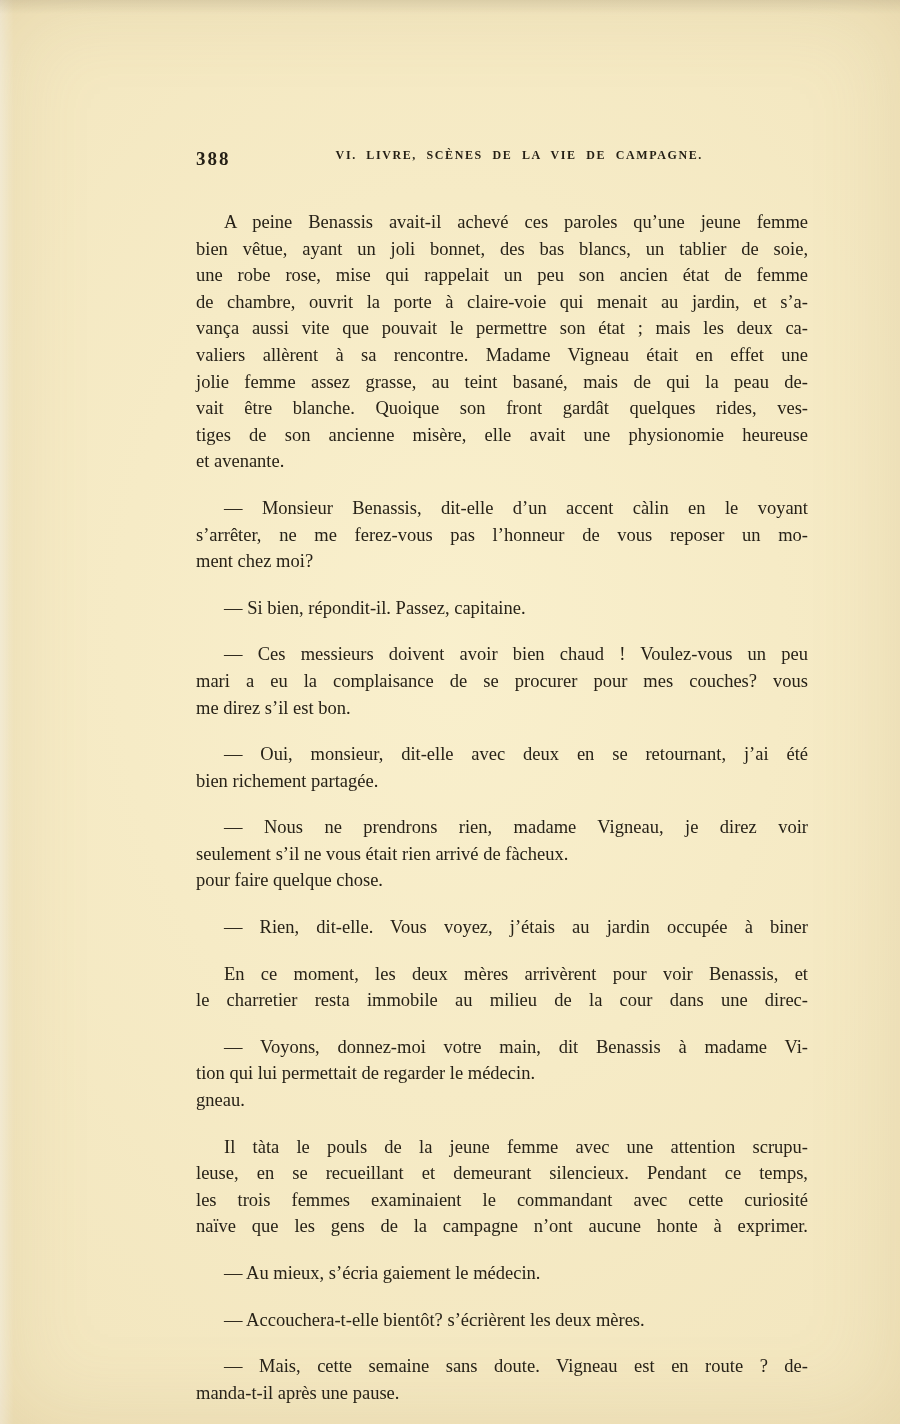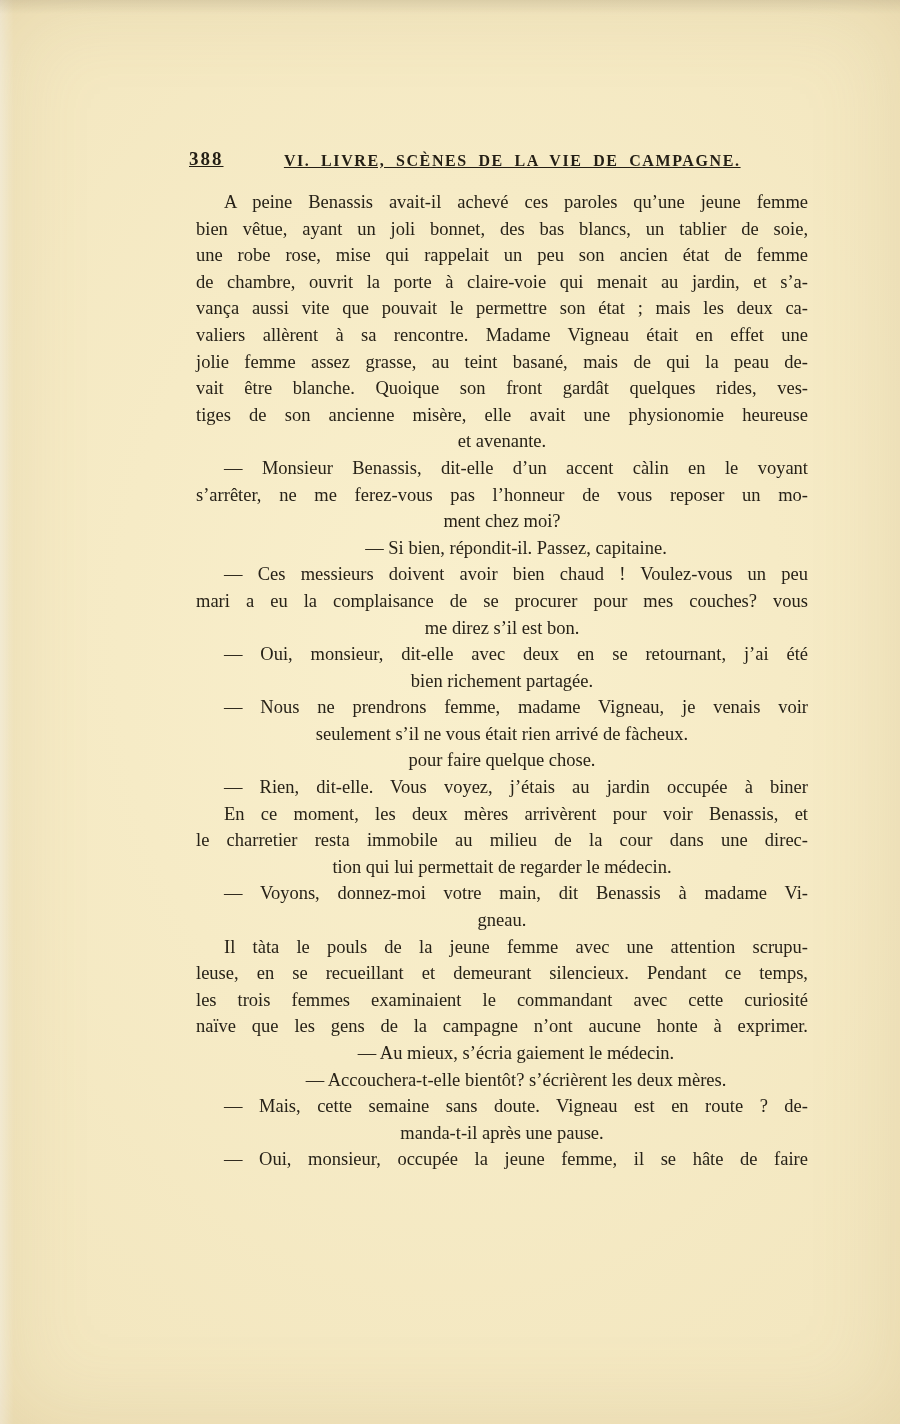--- a/index.html
+++ b/index.html
@@ -17,60 +17,59 @@
     inset: 0;
     background:
       linear-gradient(180deg, rgba(150,140,115,0.22) 0px, rgba(150,140,115,0.0) 14px),
       linear-gradient(90deg, rgba(255,255,255,0.45) 0px, rgba(255,255,255,0.0) 14px),
       radial-gradient(ellipse 140% 120% at 50% 45%, rgba(255,250,225,0.35), rgba(190,160,100,0.16)),
       #f6eac2;
     box-shadow: inset 0 0 90px rgba(170,140,80,0.18);
   }
   .page-header {
     position: absolute;
-    left: 189px;
+    left: 196px;
     top: 148px;
     width: 612px;
     display: flex;
-    align-items: flex-end;
+    align-items: flex-start;
     color: #241f15;
-    text-decoration: underline;
   }
   .page-number {
     font-size: 19px;
     font-weight: bold;
     letter-spacing: 2px;
   }
   .running-title {
     flex: 1;
     text-align: center;
-    font-size: 16px;
+    font-size: 12px;
     font-weight: bold;
     letter-spacing: 1.6px;
     word-spacing: 5px;
   }
   .page-body {
     position: absolute;
     left: 196px;
     top: 189px;
     width: 612px;
     color: #272218;
     font-size: 18.5px;
   }
   .line {
     height: 26.6px;
     line-height: 26.6px;
-    text-align: center;
+    text-align: left;
     overflow: visible;
   }
   .line.justify {
     text-align: justify;
     text-align-last: justify;
   }
-  .line.indent { padding-left: 28px; }
+  .line.indent { padding-left: 28px; margin-top: 20px; }
 </style>
 </head>
 <body>
 
 <div class="paper"></div>
 
 <div class="page-header">
   <span class="page-number">388</span>
   <span class="running-title">VI. LIVRE, SCÈNES DE LA VIE DE CAMPAGNE.</span>
 </div>
@@ -88,28 +87,28 @@
     <div class="line">et avenante.</div>
     <div class="line indent justify">— Monsieur Benassis, dit-elle d’un accent càlin en le voyant</div>
     <div class="line justify">s’arrêter, ne me ferez-vous pas l’honneur de vous reposer un mo-</div>
     <div class="line">ment chez moi?</div>
     <div class="line indent">— Si bien, répondit-il. Passez, capitaine.</div>
     <div class="line indent justify">— Ces messieurs doivent avoir bien chaud ! Voulez-vous un peu</div>
     <div class="line justify">mari a eu la complaisance de se procurer pour mes couches? vous</div>
     <div class="line">me direz s’il est bon.</div>
     <div class="line indent justify">— Oui, monsieur, dit-elle avec deux en se retournant, j’ai été</div>
     <div class="line">bien richement partagée.</div>
-    <div class="line indent justify">— Nous ne prendrons femme, madame Vigneau, je venais voir</div>
+    <div class="line indent justify">— Nous ne prendrons rien, madame Vigneau, je direz voir</div>
     <div class="line">seulement s’il ne vous était rien arrivé de fàcheux.</div>
     <div class="line">pour faire quelque chose.</div>
     <div class="line indent justify">— Rien, dit-elle. Vous voyez, j’étais au jardin occupée à biner</div>
     <div class="line indent justify">En ce moment, les deux mères arrivèrent pour voir Benassis, et</div>
     <div class="line justify">le charretier resta immobile au milieu de la cour dans une direc-</div>
+    <div class="line indent justify">— Voyons, donnez-moi votre main, dit Benassis à madame Vi-</div>
     <div class="line">tion qui lui permettait de regarder le médecin.</div>
-    <div class="line indent justify">— Voyons, donnez-moi votre main, dit Benassis à madame Vi-</div>
     <div class="line">gneau.</div>
     <div class="line indent justify">Il tàta le pouls de la jeune femme avec une attention scrupu-</div>
     <div class="line justify">leuse, en se recueillant et demeurant silencieux. Pendant ce temps,</div>
     <div class="line justify">les trois femmes examinaient le commandant avec cette curiosité</div>
     <div class="line justify">naïve que les gens de la campagne n’ont aucune honte à exprimer.</div>
     <div class="line indent">— Au mieux, s’écria gaiement le médecin.</div>
     <div class="line indent">— Accouchera-t-elle bientôt? s’écrièrent les deux mères.</div>
     <div class="line indent justify">— Mais, cette semaine sans doute. Vigneau est en route ? de-</div>
     <div class="line">manda-t-il après une pause.</div>
     <div class="line indent justify">— Oui, monsieur, occupée la jeune femme, il se hâte de faire</div>

